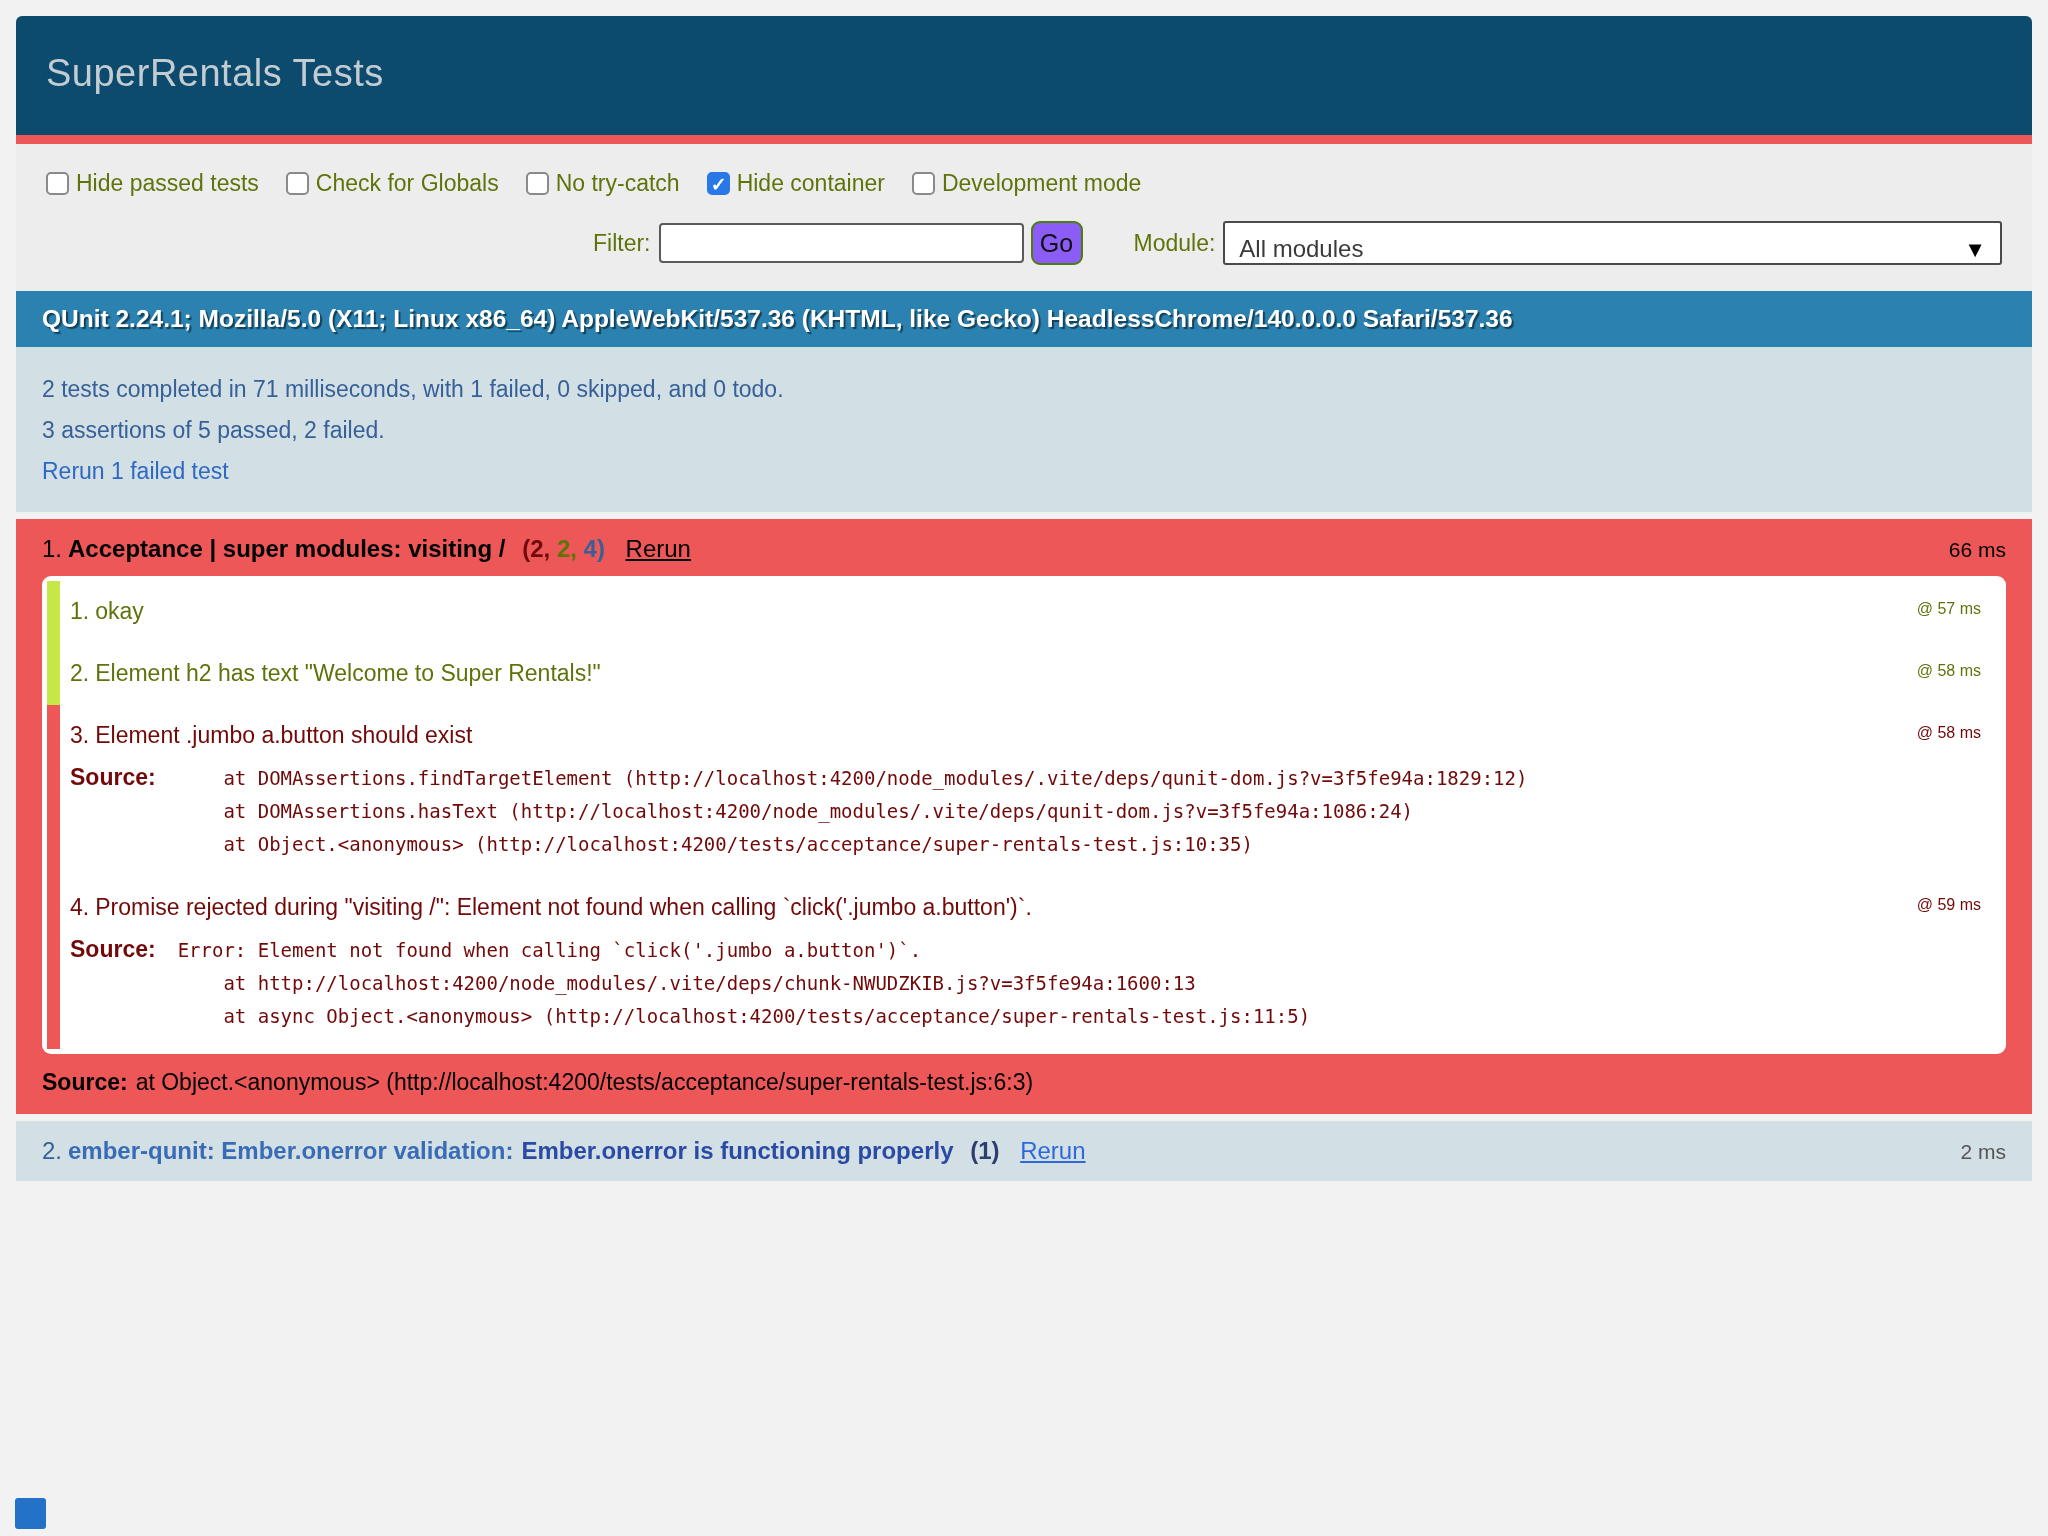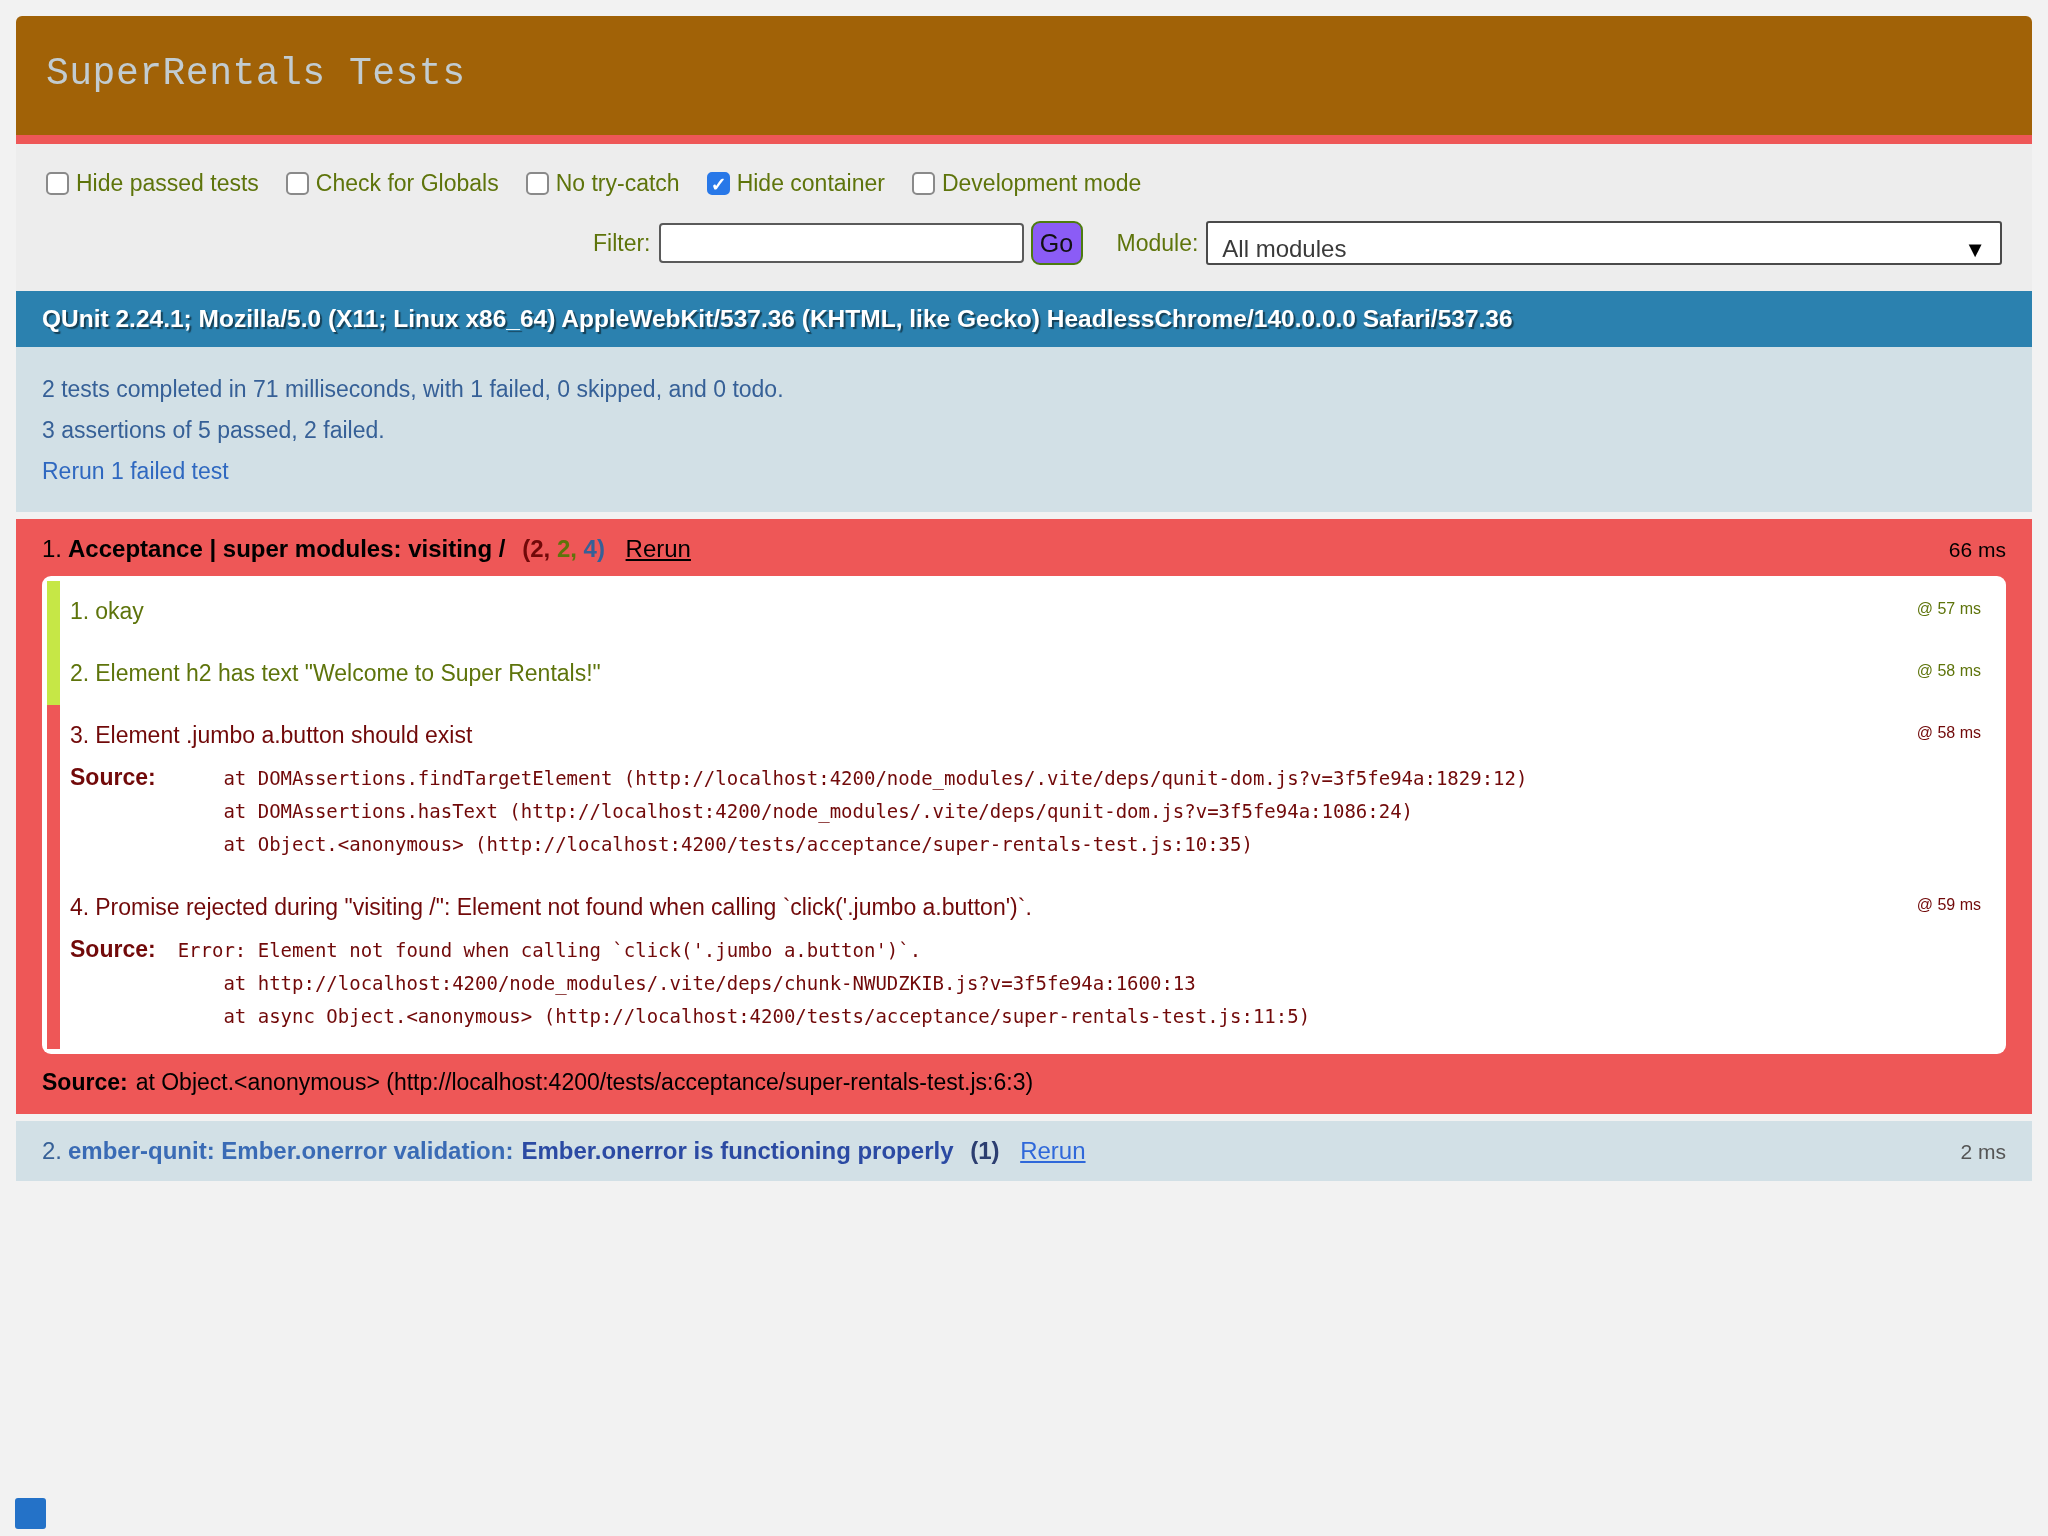--- a/index.html
+++ b/index.html
@@ -7,25 +7,24 @@
   html, body { width: 2048px; height: 1536px; overflow: hidden; }
   body {
     background: #f2f2f2;
     font-family: "Liberation Sans", sans-serif;
     position: relative;
   }
   #qunit { margin: 16px 16px 0 16px; }
 
   
   .qunit-header {
-    background: #a16207;
+    background: #0c4a6e;
     color: #c2ccd1;
     padding: 36px 34px 40px 30px;
     border-radius: 6px 6px 0 0;
-    font-family: Liberation Mono, monospace;
   }
   .qunit-header h1 { font-size: 38px; font-weight: 500; letter-spacing: 0.5px; }
   .qunit-banner { height: 9px; background: #ee5757; }
 
   
   .toolbar { background: #ededed; padding: 26px 30px 26px 30px; }
   .cb-row { display: flex; align-items: flex-end; }
   .cb-item { display: flex; align-items: center; margin-right: 27px; }
   .cb-item input {
     appearance: none; -webkit-appearance: none;
@@ -46,21 +45,21 @@
     width: 365px; height: 40px; border: 2px solid #5a5a5a; border-radius: 4px;
     background: #fff; font-size: 22px; padding: 0 10px;
     font-family: "Liberation Sans", sans-serif;
   }
   .go-btn {
     height: 44px; width: 52px; margin-left: 7px;
     border: 2px solid #4d7c0f; border-radius: 9px;
     background: #8b5cf6; font-size: 25px; color: #111; cursor: pointer;
     font-family: "Liberation Sans", sans-serif;
   }
-  .module-label { margin-left: 34px; }
+  .module-label { margin-left: 51px; }
   .select-box {
     flex: 1; height: 44px; border: 2px solid #4a4a4a; border-radius: 3px;
     background: #fff; display: flex; align-items: flex-end;
     padding: 0 14px; cursor: pointer;
   }
   .select-box .sel-text { font-size: 24px; color: #3a3a3a; flex: 1; }
   .select-box .sel-arrow { font-size: 22px; color: #000; }
 
   
   .useragent {

